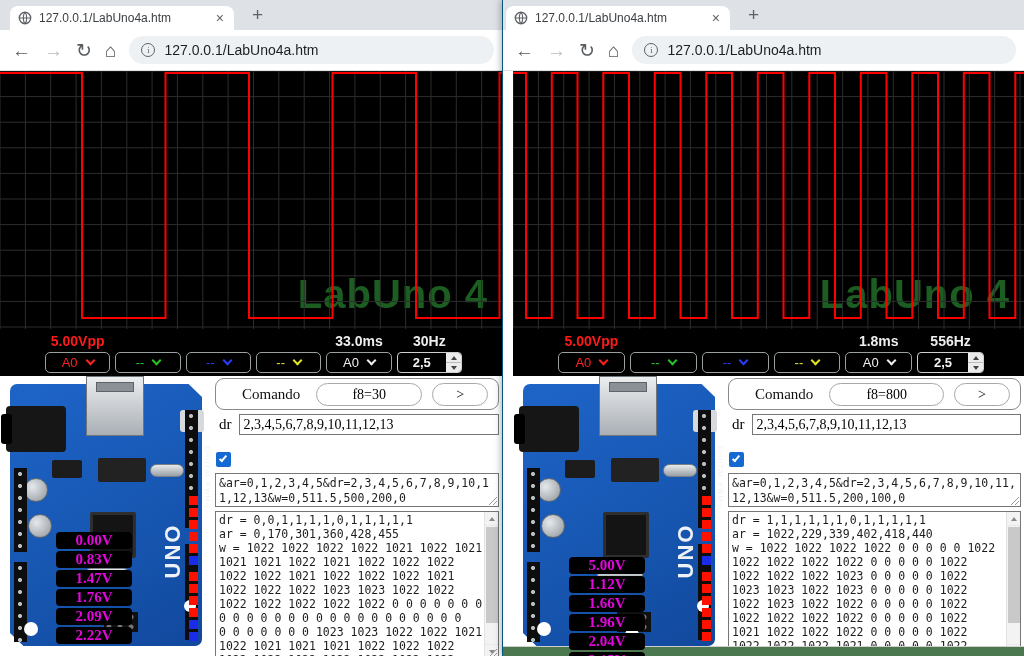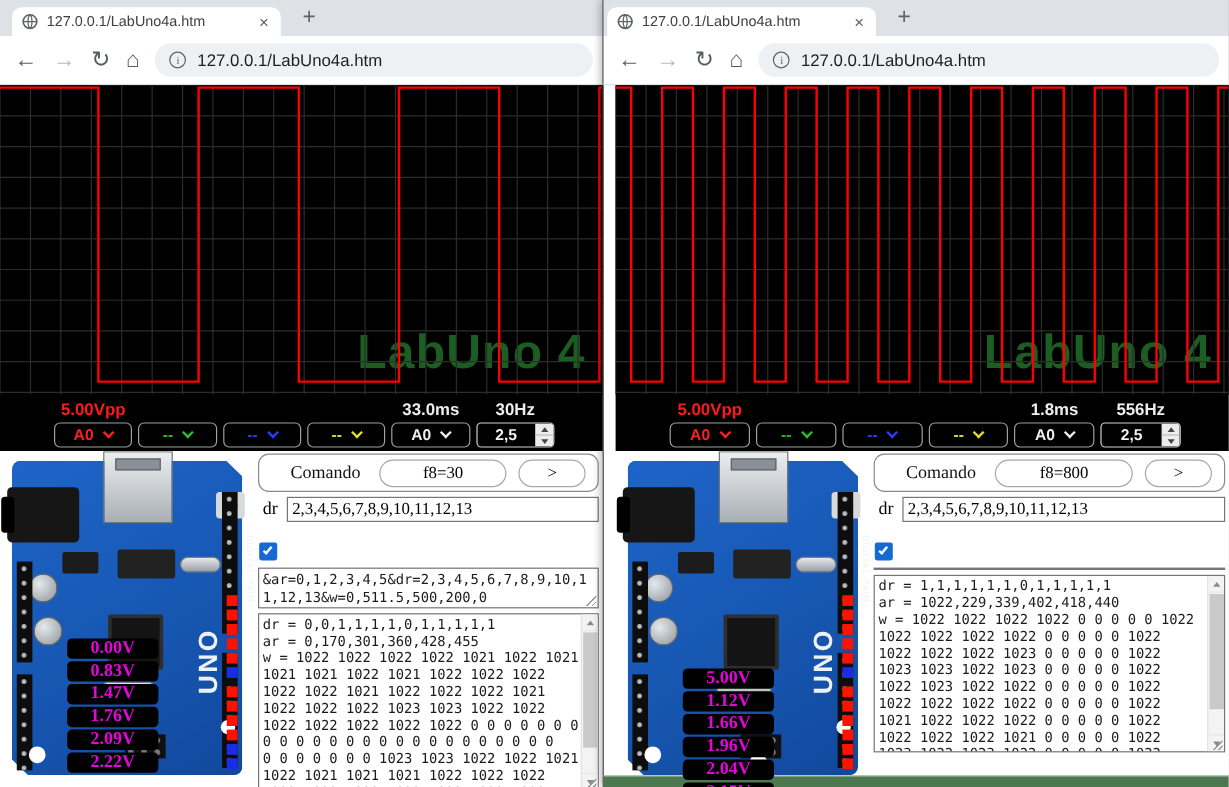--- a/index.html
+++ b/index.html
@@ -1,18 +1,18 @@
 <!DOCTYPE html>
 <html><head>
 <meta charset="utf-8">
 <style>
   * { box-sizing: border-box; margin: 0; padding: 0; }
   html,body { width:1024px; height:656px; overflow:hidden; background:#fff;
               font-family:"Liberation Sans", sans-serif; }
-  .desktop { position:relative; width:1024px; height:656px; background:#000000; }
+  .desktop { position:relative; width:1024px; height:656px; background:#0369a1; }
   .blue-strip { position:absolute; left:383px; top:0; width:112px; height:4px; }
   .green-bar { position:absolute; left:503px; top:646px; width:521px; height:10px; border-top:1px solid #cfcfcf; }
 
   .window { position:absolute; top:0; height:656px; background:#fff; }
   .win-left { left:0; width:502px; }
   .win-right { left:503px; width:521px; box-shadow:-3px 0 6px rgba(0,0,0,.25); }
   .win-right .page { padding-left:10px; }
 
   
   .tabbar { position:relative; height:30px; background:#dee1e6; }
@@ -46,21 +46,21 @@
                letter-spacing:1px; z-index:0; }
   .scope-header { position:absolute; left:6px; top:0; font-size:27px; color:#8f8f8f;
                   font-family:"DejaVu Sans", sans-serif; letter-spacing:0.5px; z-index:2; }
   .stats-row, .controls-row { display:grid; grid-template-columns:repeat(6,1fr);
                               gap:5px; padding:0 40px 0 45px; align-items:center; }
   .stats-row { height:23px; font-size:14px; font-weight:bold; color:#ededed; }
   .stats-row span { text-align:center; }
   .controls-row { height:24px; padding-bottom:3px; }
   .channel-select { height:21px; border:1px solid #9aa0a0; border-radius:5px; background:#000;
                     display:flex; align-items:center; justify-content:center; gap:9px;
-                    font-size:13px; font-weight:bold; }
+                    font-size:13px; font-weight:normal; }
   .chev { width:7px; height:7px; border-right:2px solid; border-bottom:2px solid;
           transform:rotate(45deg); margin-top:-4px; }
   .spinner { height:21px; display:flex; align-items:stretch; border:1px solid #cdd1d4;
              border-radius:4px; background:#000; overflow:hidden; }
   .spin-value { flex:1; color:#f2f2f2; font-size:13px; font-weight:bold; text-align:center; line-height:19px; }
   .spin-btns { width:15px; background:#ececec; display:flex; flex-direction:column; }
   .spin-btn { flex:1; display:flex; align-items:center; justify-content:center; }
   .tri-up { width:0; height:0; border-left:3px solid transparent; border-right:3px solid transparent;
             border-bottom:4px solid #444; }
   .tri-dn { width:0; height:0; border-left:3px solid transparent; border-right:3px solid transparent;
@@ -463,20 +463,21 @@
           </div>
           <div class="dr-row">
             <span class="dr-label">dr</span>
             <div class="dr-input">2,3,4,5,6,7,8,9,10,11,12,13</div>
           </div>
           <div class="query-row">
             <span class="checkbox">
                 <span class="check"></span>
               </span>
             <div class="query-box">
+              <pre class="mono">&amp;ar=0,1,2,3,4,5&amp;dr=2,3,4,5,6,7,8,9,10,11,12,13&amp;w=0,511.5,200,100,0</pre>
               <span class="grip"></span>
             </div>
           </div>
           <div class="data-box">
             <pre class="mono">dr = 1,1,1,1,1,1,0,1,1,1,1,1
 ar = 1022,229,339,402,418,440
 w = 1022 1022 1022 1022 0 0 0 0 0 1022
 1022 1022 1022 1022 0 0 0 0 0 1022
 1022 1022 1022 1023 0 0 0 0 0 1022
 1023 1023 1022 1023 0 0 0 0 0 1022

